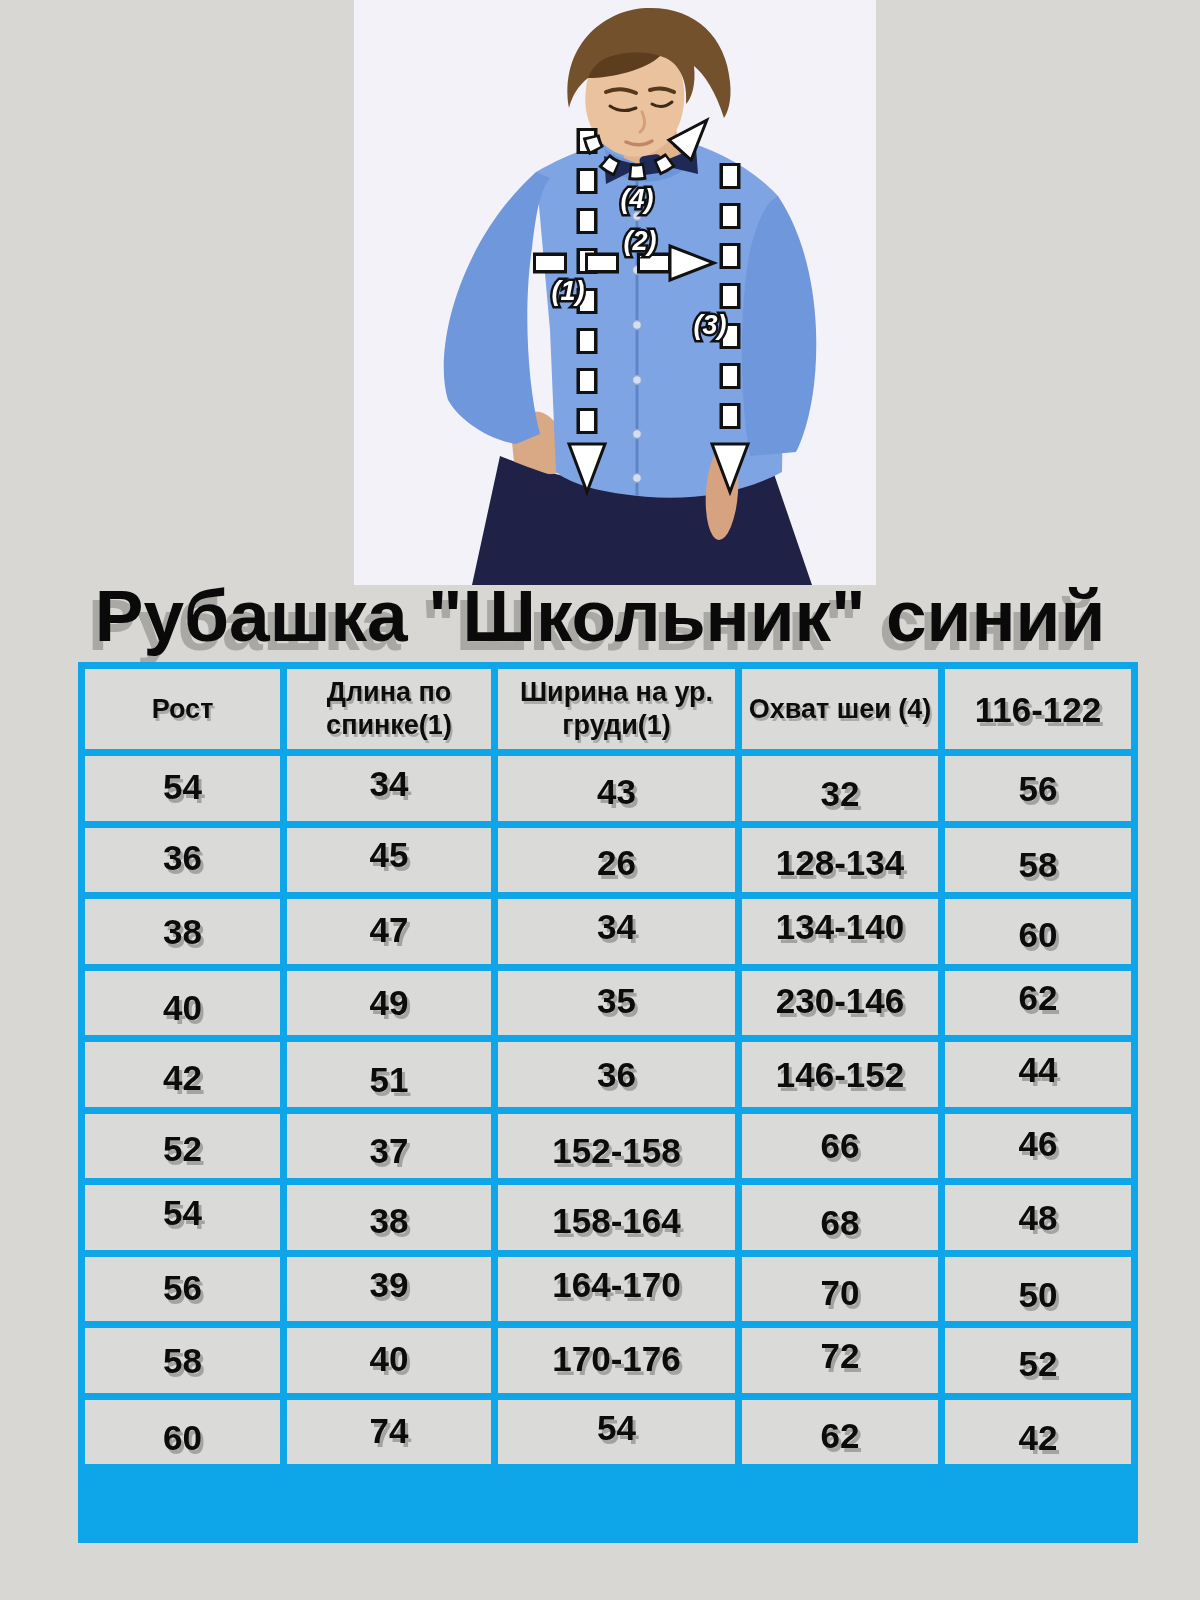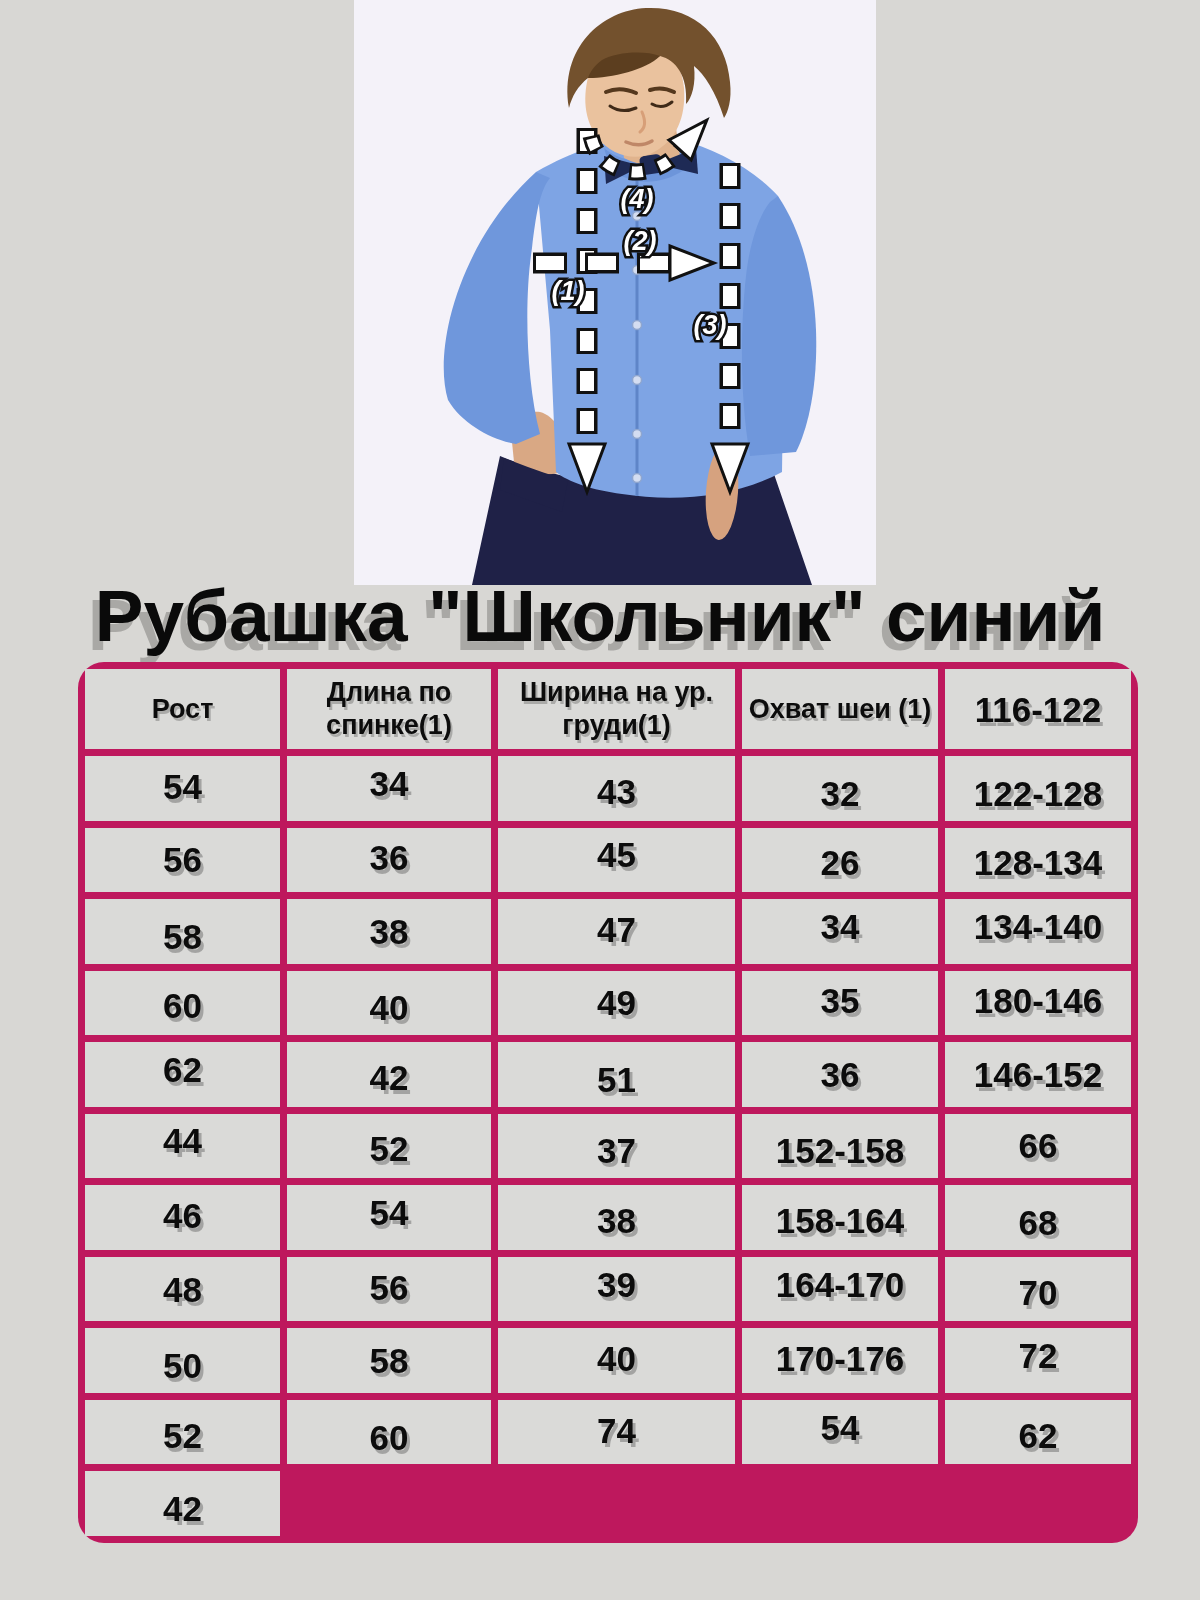--- a/index.html
+++ b/index.html
@@ -30,26 +30,25 @@
     margin:0;text-align:center;
     font-size:73px;line-height:80px;font-weight:bold;
     color:#0a0a0a;letter-spacing:0px;
     text-shadow:-7px 9px 0 #a9a8a5;
     white-space:nowrap;
   }
 
   
   .size-table{
     position:absolute;left:78px;top:662px;width:1060px;height:881px;
-    background:#be185d;box-sizing:border-box;padding:7px;
+    background:#0ea5e9;box-sizing:border-box;padding:7px;
     display:grid;
     grid-template-columns:195fr 204fr 237fr 196fr 186fr;
     grid-template-rows:80px repeat(11, 1fr);
     gap:7px;
-    border-radius:26px;
   }
   .cell{
     background:#dadad8;
     display:flex;align-items:center;justify-content:center;
     color:#0c0c0c;text-align:center;
   }
   .head-cell{
     font-weight:bold;font-size:27px;line-height:33px;
     padding:0 4px;box-sizing:border-box;
     text-shadow:2px 3px 0 rgba(0,0,0,0.22);
@@ -157,40 +156,37 @@
       <text x="283" y="208">(4)</text>
     </svg>
   </div>
 
   <h1 class="title">Рубашка "Школьник" синий</h1>
 
   <div class="size-table">
     <div class="cell head-cell">Рост</div>
     <div class="cell head-cell">Длина по спинке(1)</div>
     <div class="cell head-cell">Ширина на ур. груди(1)</div>
-    <div class="cell head-cell">Охват шеи (1)</div>
+    <div class="cell head-cell">Охват шеи (4)</div>
 
   <div class="cell body-cell jy0">
         <span>116-122</span>
       </div>
       <div class="cell body-cell jy3">
         <span>54</span>
       </div>
       <div class="cell body-cell jy1">
         <span>34</span>
       </div>
       <div class="cell body-cell jy4">
         <span>43</span>
       </div>
       <div class="cell body-cell jy2">
         <span>32</span>
       </div>
-      <div class="cell body-cell jy2">
-        <span>122-128</span>
-      </div>
       <div class="cell body-cell jy0">
         <span>56</span>
       </div>
       <div class="cell body-cell jy3">
         <span>36</span>
       </div>
       <div class="cell body-cell jy1">
         <span>45</span>
       </div>
       <div class="cell body-cell jy4">
@@ -220,21 +216,21 @@
       <div class="cell body-cell jy2">
         <span>40</span>
       </div>
       <div class="cell body-cell jy0">
         <span>49</span>
       </div>
       <div class="cell body-cell jy3">
         <span>35</span>
       </div>
       <div class="cell body-cell jy3">
-        <span>180-146</span>
+        <span>230-146</span>
       </div>
       <div class="cell body-cell jy1">
         <span>62</span>
       </div>
       <div class="cell body-cell jy4">
         <span>42</span>
       </div>
       <div class="cell body-cell jy2">
         <span>51</span>
       </div>

